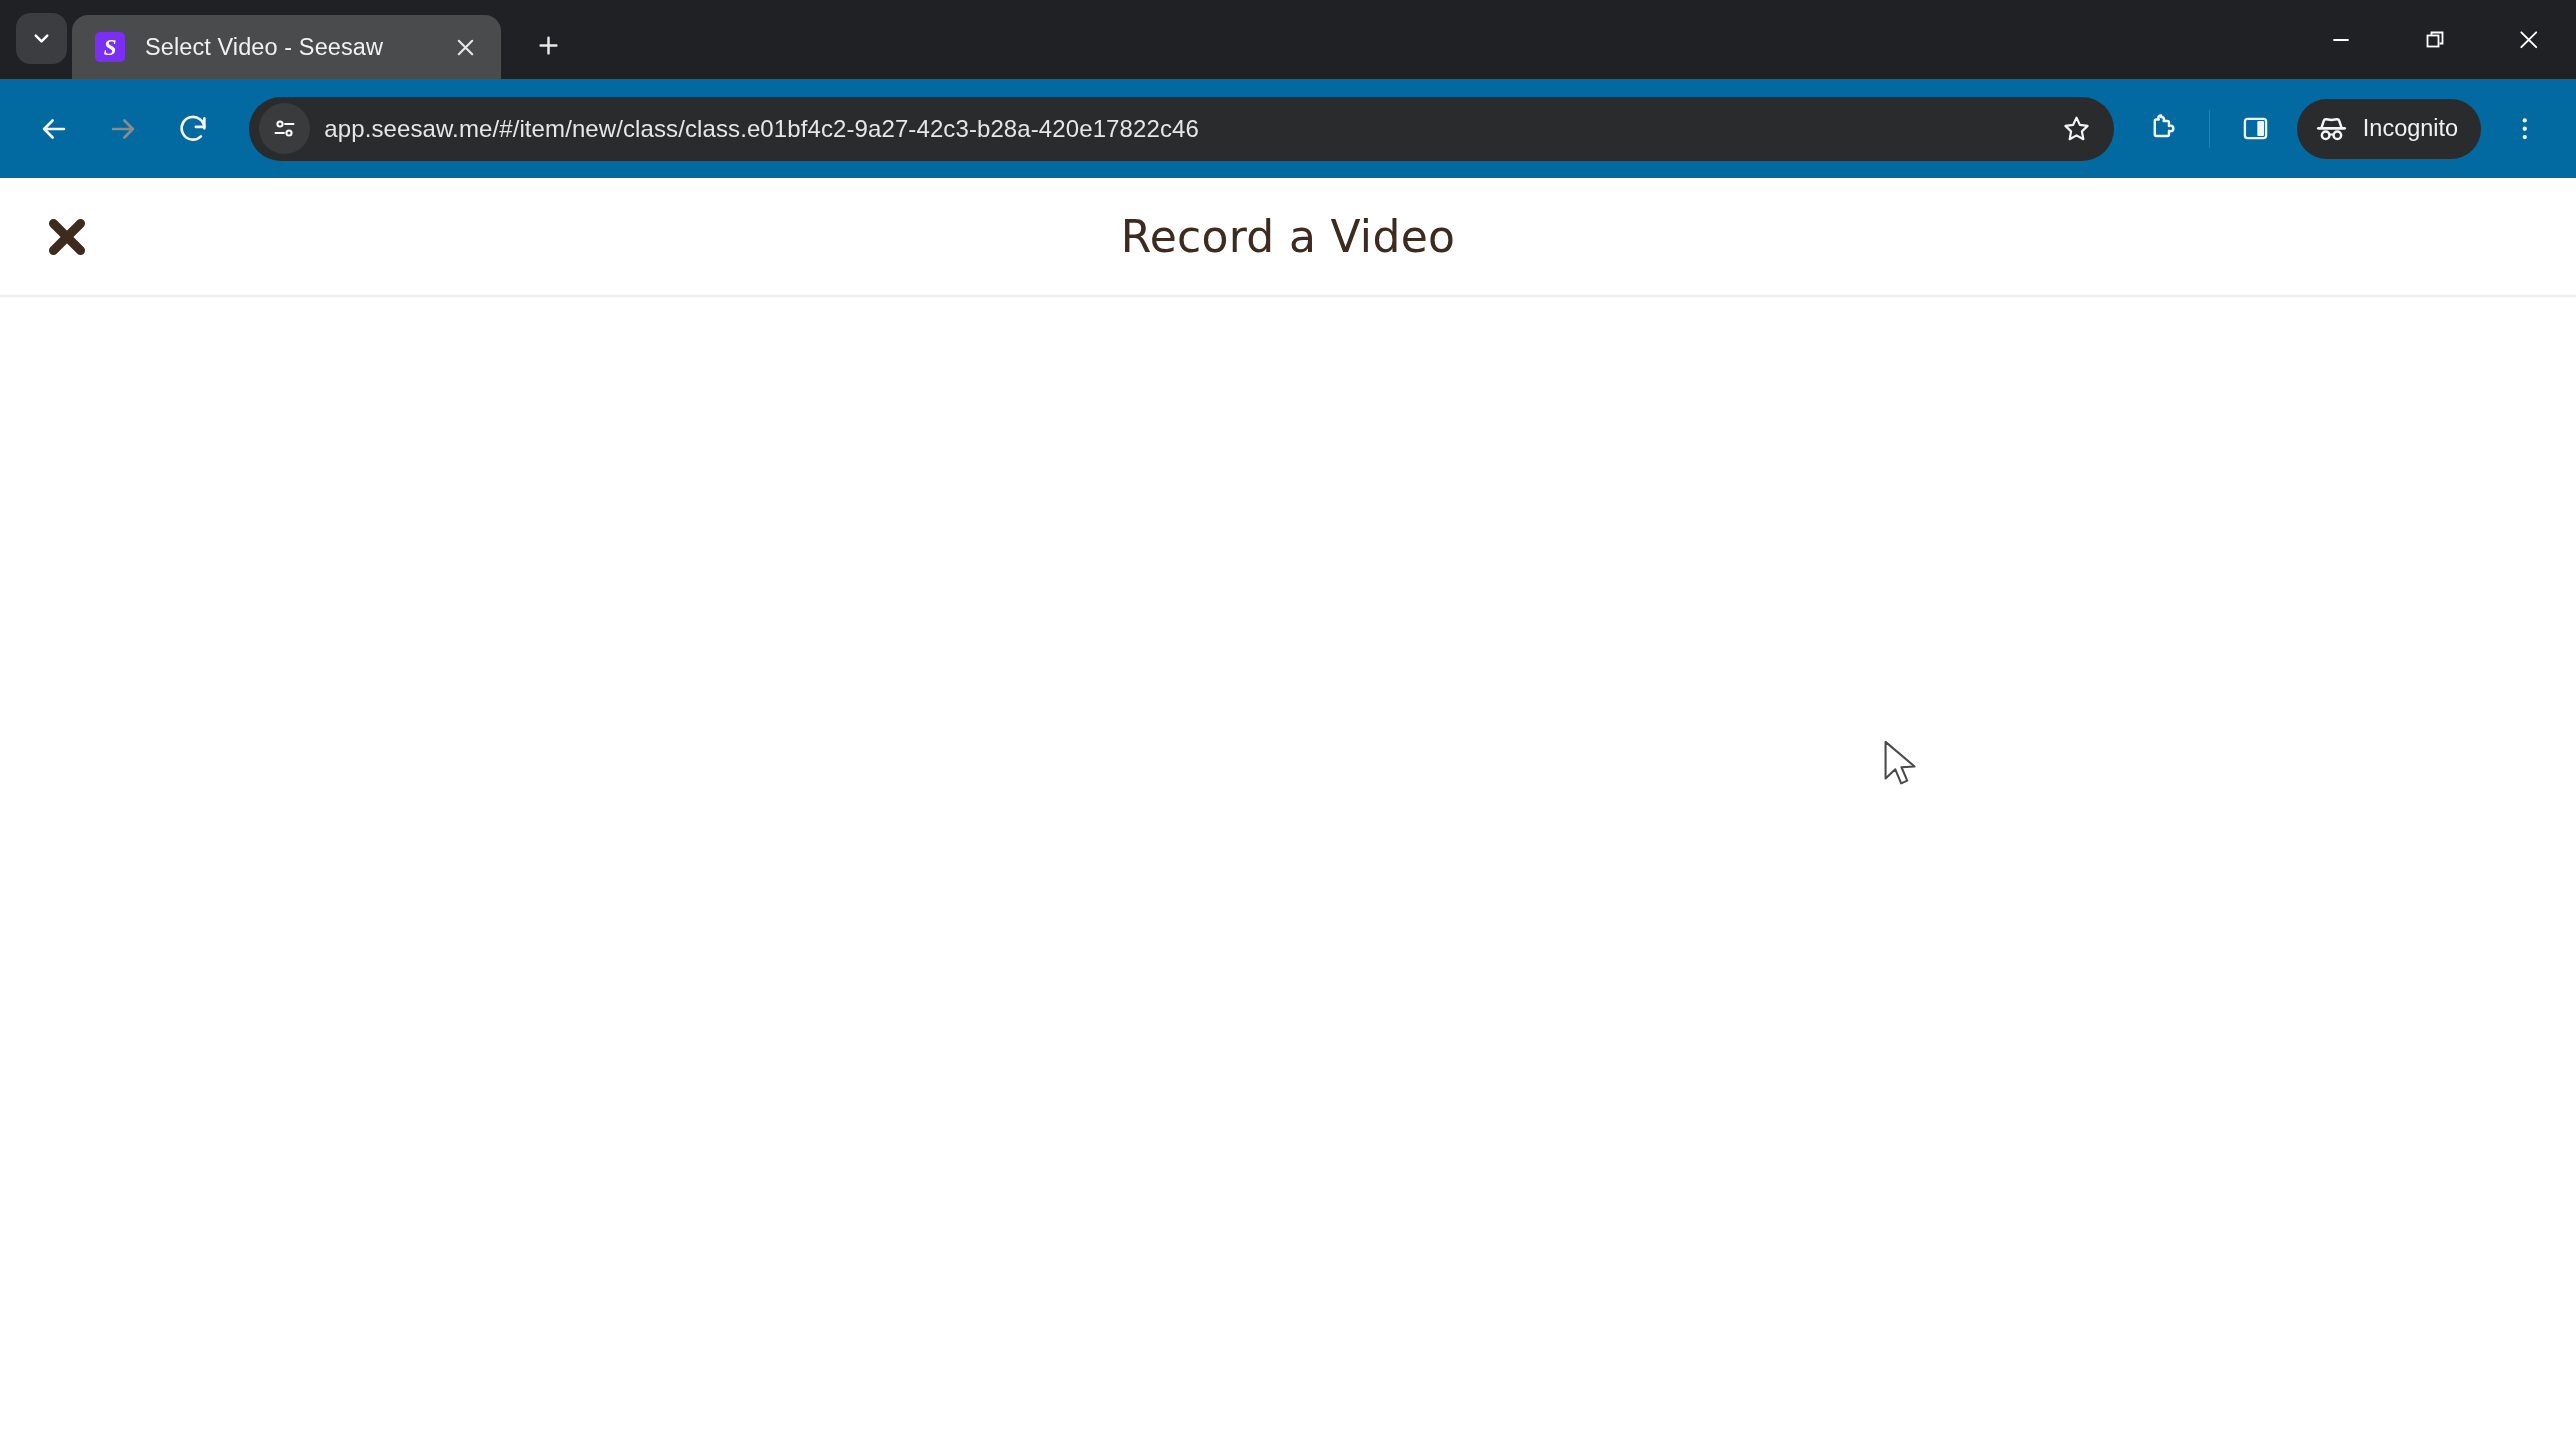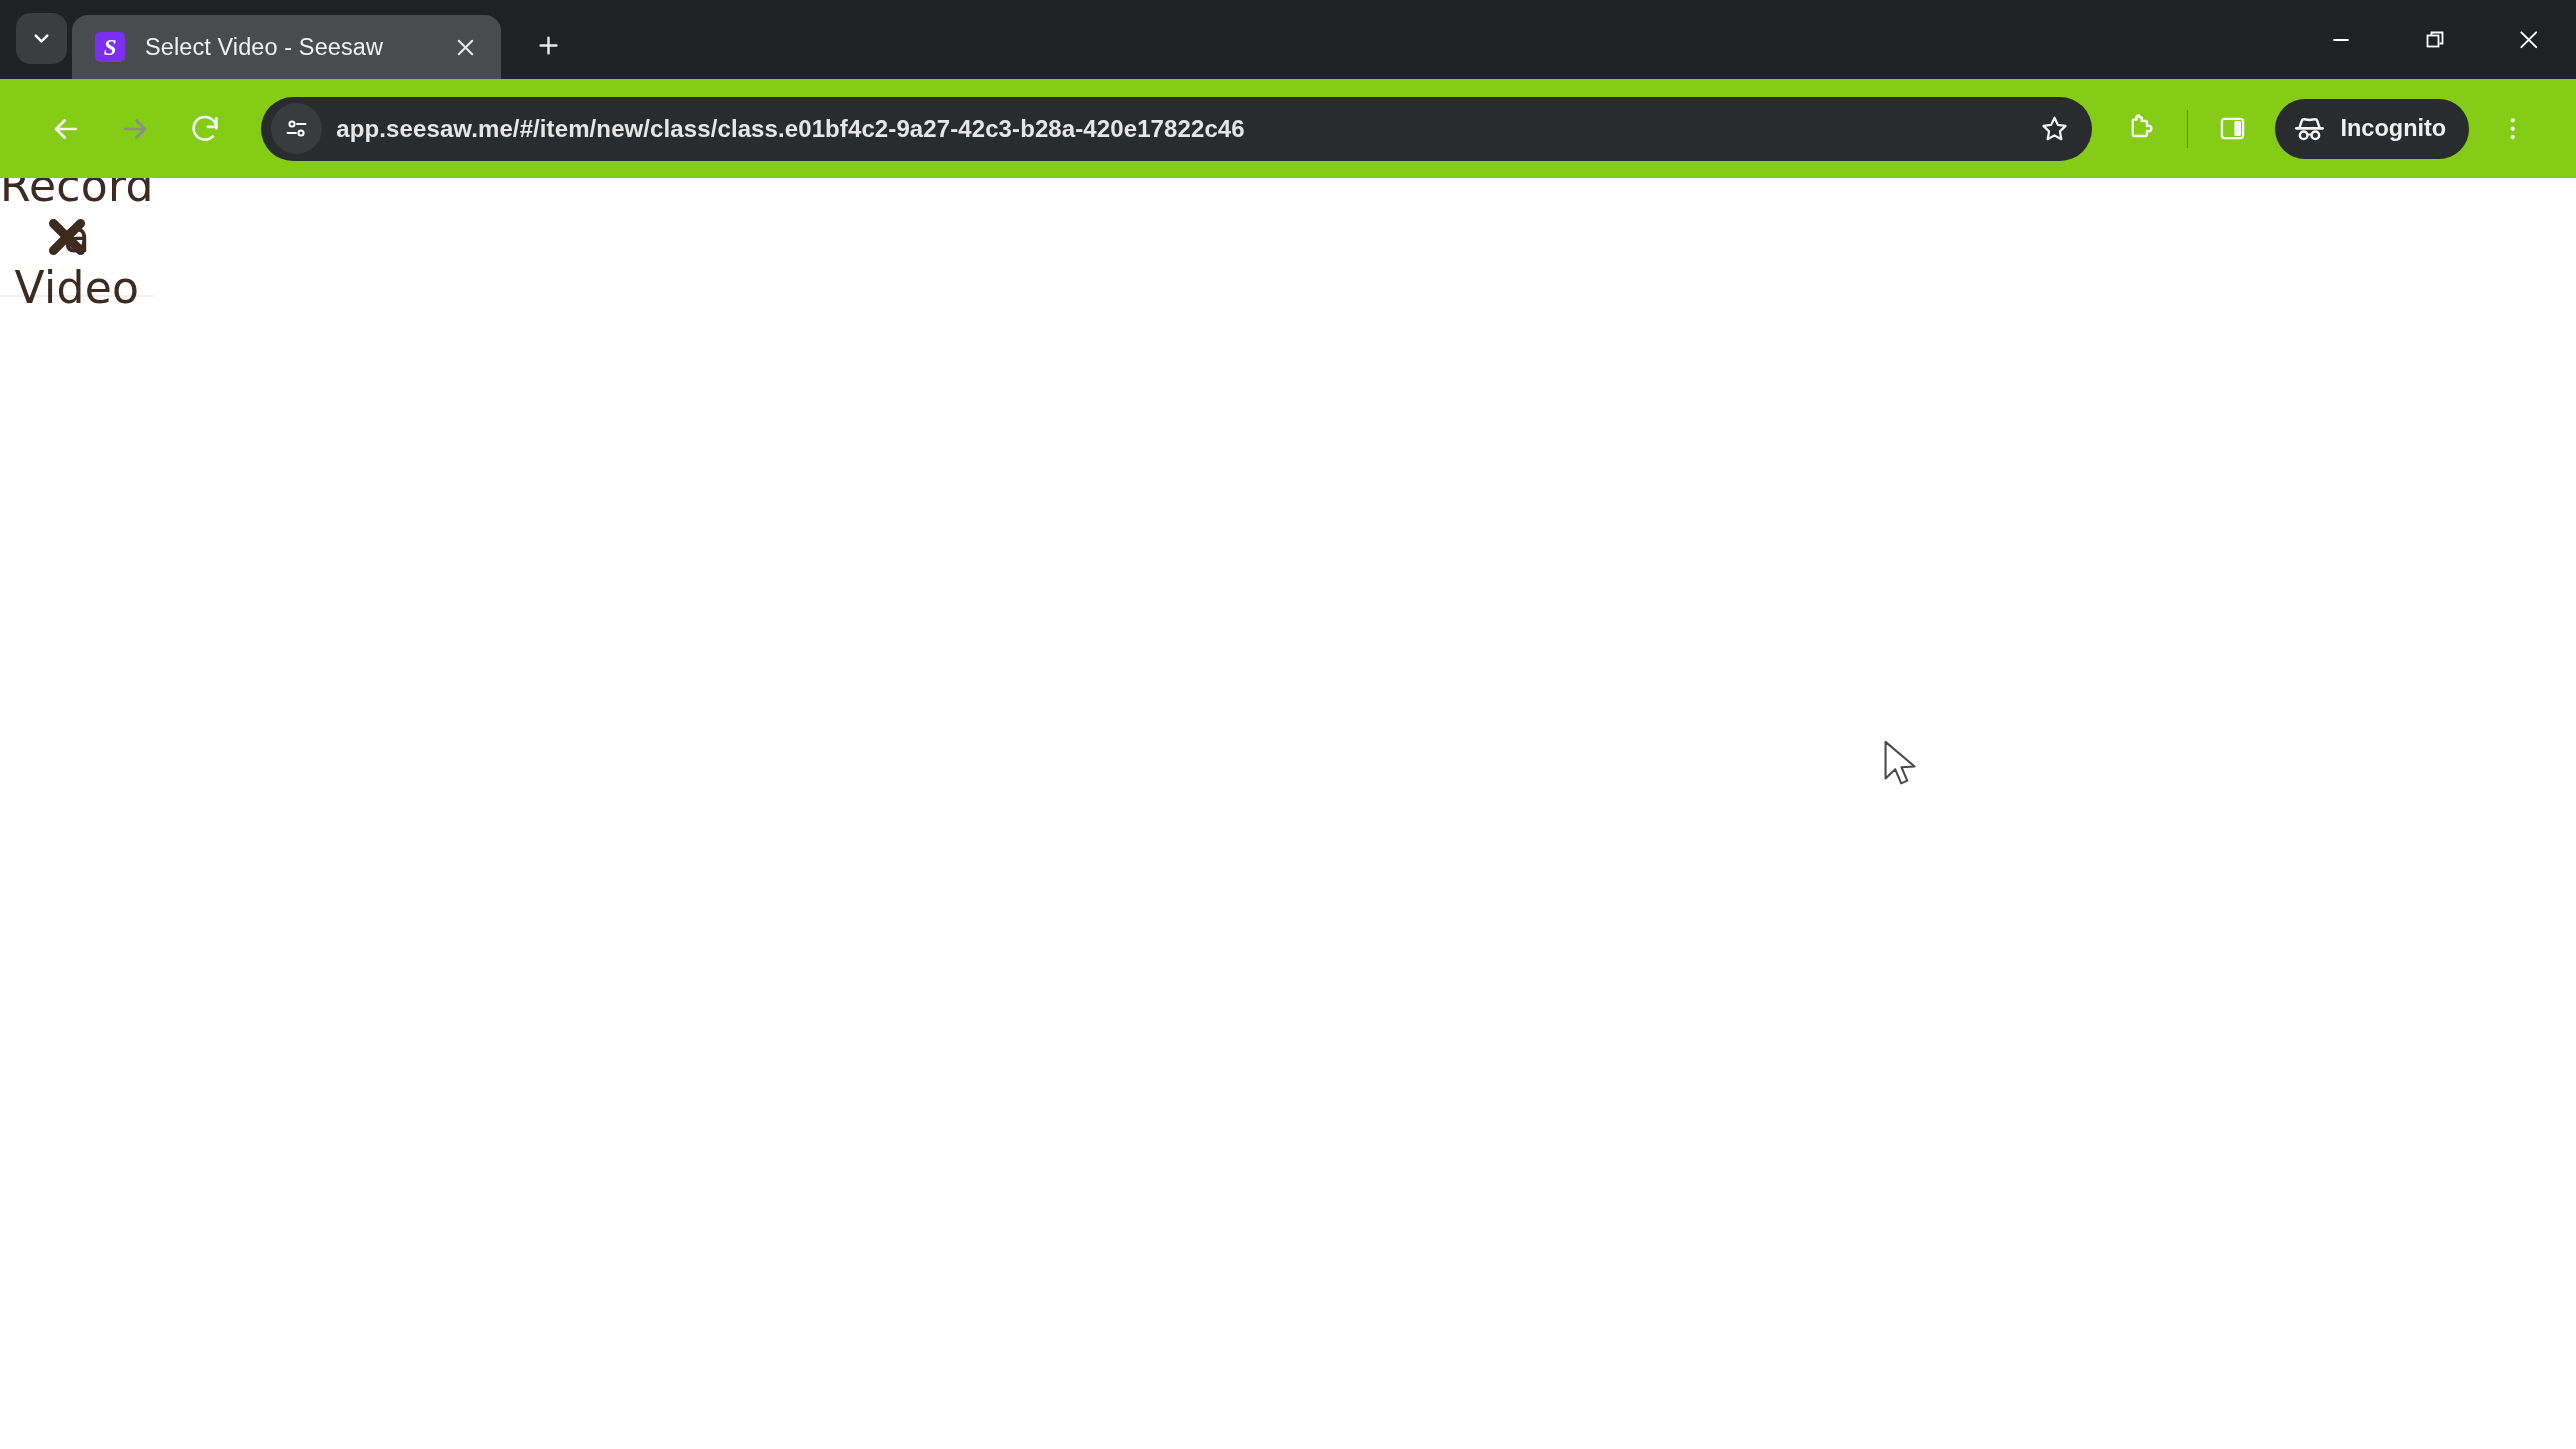--- a/index.html
+++ b/index.html
@@ -121,26 +121,25 @@
     width: 94px;
     height: 79px;
     display: flex;
     align-items: center;
     justify-content: center;
   }
 
   
   .toolbar {
     height: 99px;
-    background: #84cc16;
-    display: flex;
-    align-items: center;
-    padding: 0 34px;
+    background: #0369a1;
+    display: flex;
+    align-items: center;
+    padding: 0 22px;
     flex: 0 0 99px;
-    font-weight: bold;
   }
 
   .nav-btn {
     width: 64px;
     height: 64px;
     border-radius: 50%;
     display: flex;
     align-items: center;
     justify-content: center;
     flex: 0 0 auto;
@@ -236,21 +235,21 @@
     justify-content: center;
     margin-left: 14.8px;
     flex: 0 0 auto;
   }
 
   
   .page {
     flex: 1 1 auto;
     background: #ffffff;
     display: flex;
-    flex-direction: row;
+    flex-direction: column;
     position: relative;
     overflow: hidden;
   }
 
   .page-header {
     height: 119px;
     flex: 0 0 119px;
     position: relative;
     display: flex;
     align-items: center;

